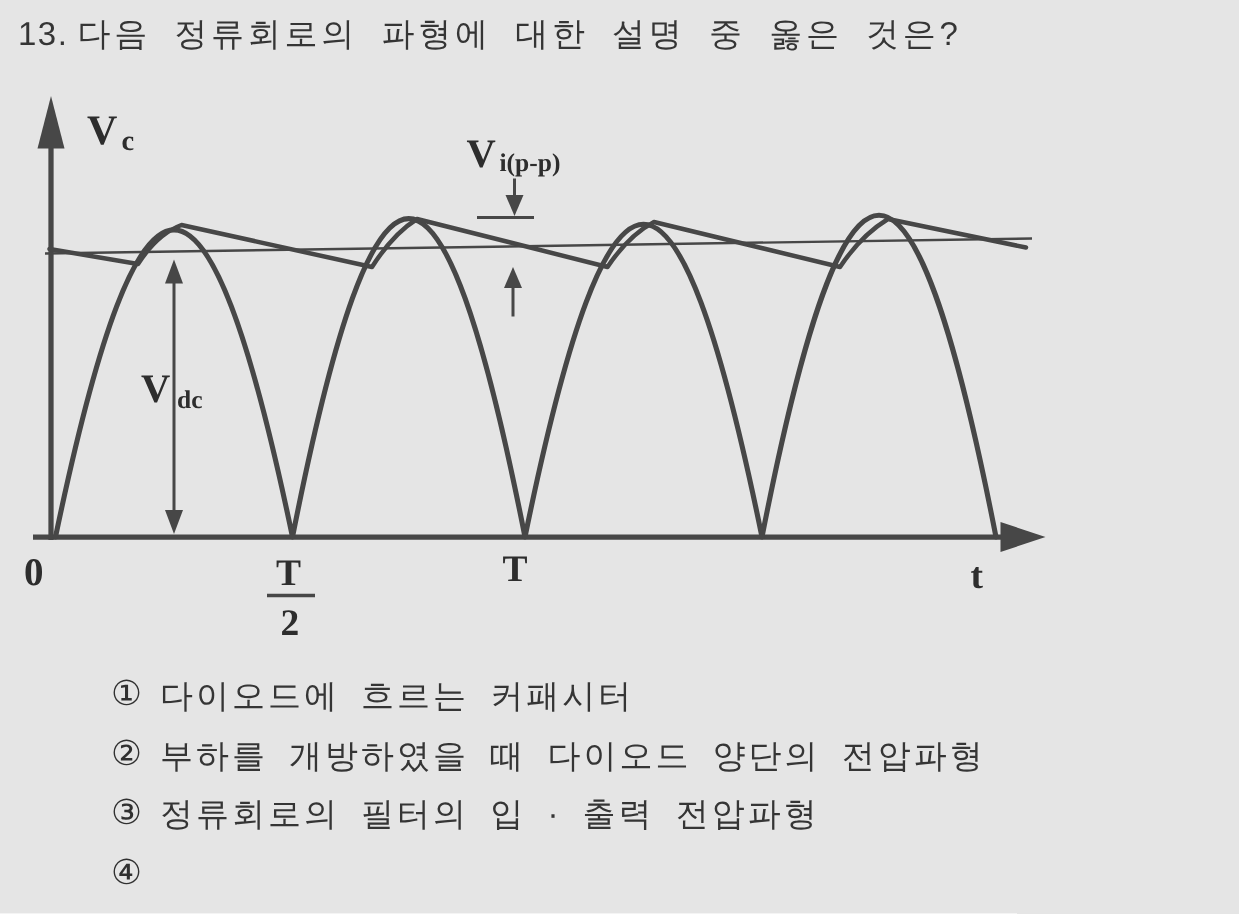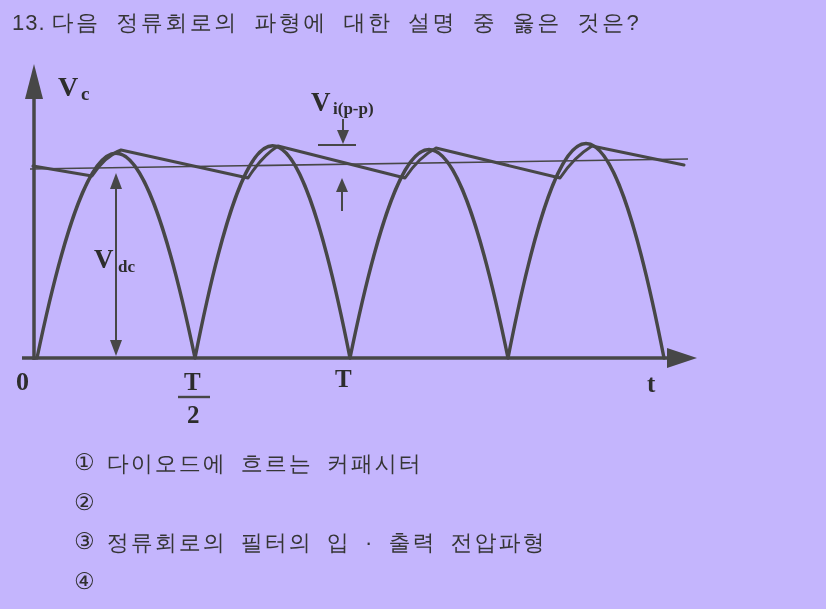--- a/index.html
+++ b/index.html
@@ -1,17 +1,17 @@
 <!DOCTYPE html>
 <html><head>
 <meta charset="utf-8">
 <style>
   html,body{margin:0;padding:0;background:#ffffff;}
   .page{
-    position:relative;width:826px;height:609px;background:#c4b5fd;overflow:hidden;
+    position:relative;width:826px;height:609px;background:#e5e5e5;overflow:hidden;
     font-family:"Liberation Sans","DejaVu Sans",sans-serif;color:#2e2e2e;
   }
   .question{
     position:absolute;left:12px;top:8px;font-size:22px;letter-spacing:2.5px;
     word-spacing:7px;color:#353535;white-space:nowrap;
   }
   .question .qnum{margin-right:6px;letter-spacing:1px;}
   .figure-wrap{position:absolute;left:0;top:55px;width:770px;height:385px;}
   .choices{position:absolute;left:74px;top:449px;width:740px;}
   .choice{
@@ -74,20 +74,21 @@
     </svg>
   </div>
 
   <div class="choices">
     <div class="choice">
       <span class="marker">①</span>
       <span class="ctext">다이오드에 흐르는 커패시터</span>
     </div>
     <div class="choice">
       <span class="marker">②</span>
+      <span class="ctext">부하를 개방하였을 때 다이오드 양단의 전압파형</span>
     </div>
     <div class="choice">
       <span class="marker">③</span>
       <span class="ctext">정류회로의 필터의 입 · 출력 전압파형</span>
     </div>
     <div class="choice">
       <span class="marker">④</span>
     </div>
   </div>
 

